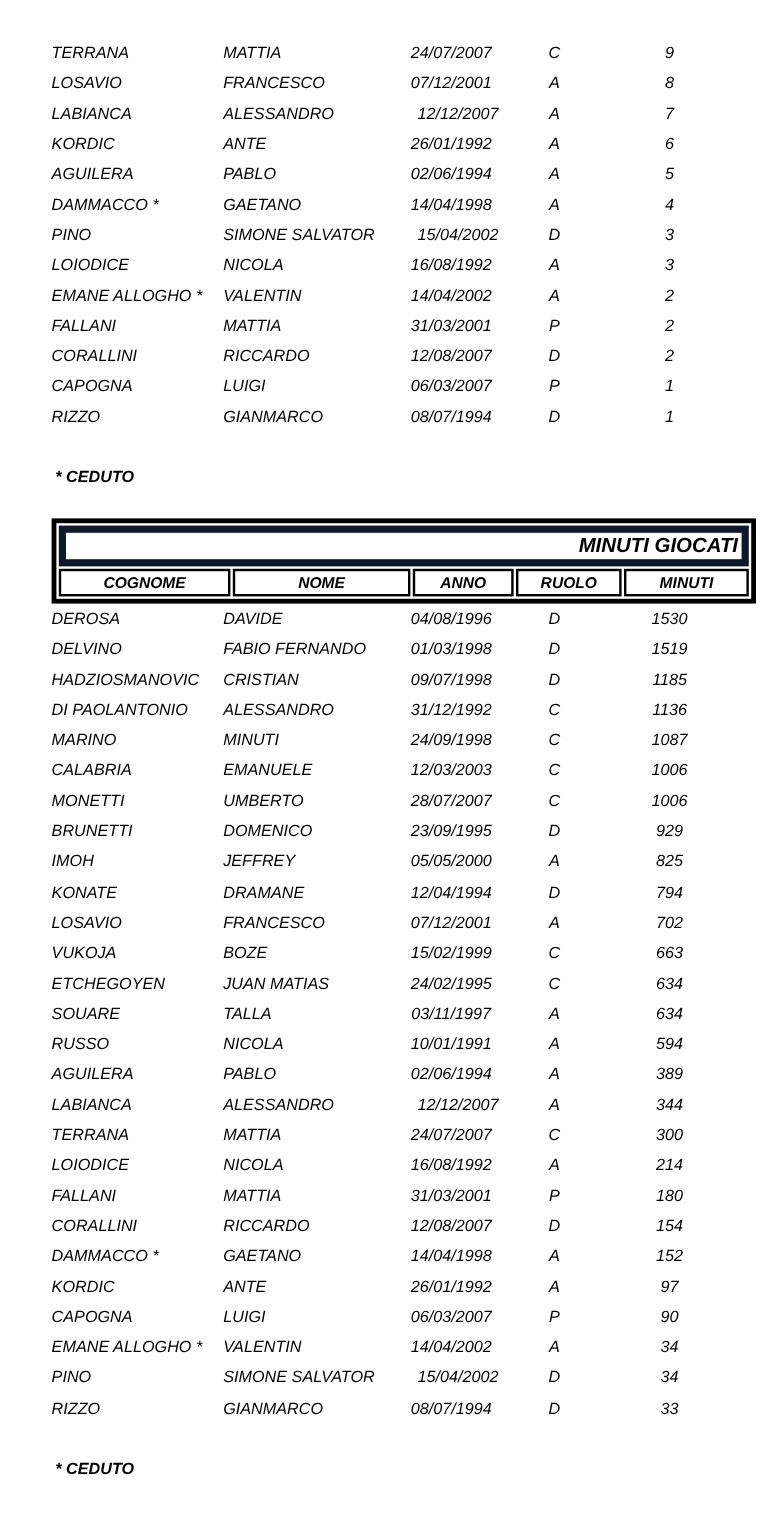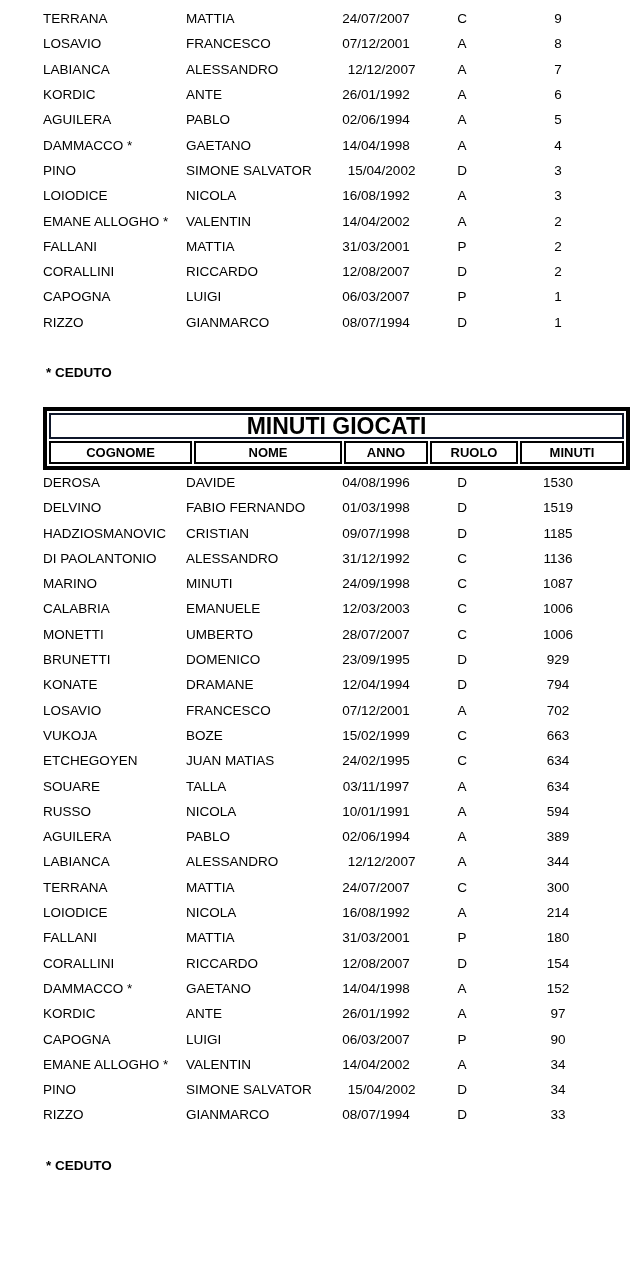--- a/index.html
+++ b/index.html
@@ -5,21 +5,21 @@
   * { box-sizing: border-box; }
   html, body { margin: 0; padding: 0; }
   body {
     width: 642px;
     height: 1280px;
     background: #ffffff;
     color: #000000;
     font-family: "Liberation Sans", "DejaVu Sans", sans-serif;
     overflow: hidden;
   }
-  .page { padding-top: 6px; width: 642px; }
+  .page { padding-top: 31px; width: 642px; font-style: italic; }
 
   
   table.data-table {
     border-collapse: collapse;
     table-layout: fixed;
     margin-left: 43px;
     width: 567px;
   }
   table.data-table td {
     height: 25.3px;
@@ -52,26 +52,26 @@
   table.boxed {
     margin-left: 43px;
     margin-top: 26px;
     width: 567px;
     table-layout: fixed;
     border: 4px solid #000000;
     border-collapse: separate;
     border-spacing: 2px;
   }
   table.boxed td.title-cell {
-    border: 2px solid #0f172a;
-    font-size: 23px;
+    border: 6px solid #0f172a;
+    font-size: 17px;
     font-weight: bold;
     line-height: 20px;
     padding: 1px 3px;
-    text-align: center;
+    text-align: right;
     white-space: pre;
   }
   table.boxed th {
     border: 2px solid #000000;
     font-size: 13px;
     font-weight: bold;
     line-height: 15px;
     text-align: center;
     padding: 2px 0;
     white-space: pre;
@@ -268,20 +268,27 @@
           <td class="c5">1006</td>
         </tr>
         <tr>
           <td class="c1">BRUNETTI</td>
           <td class="c2">DOMENICO</td>
           <td class="c3">23/09/1995</td>
           <td class="c4">D</td>
           <td class="c5">929</td>
         </tr>
         <tr>
+          <td class="c1">IMOH</td>
+          <td class="c2">JEFFREY</td>
+          <td class="c3">05/05/2000</td>
+          <td class="c4">A</td>
+          <td class="c5">825</td>
+        </tr>
+        <tr>
           <td class="c1">KONATE</td>
           <td class="c2">DRAMANE</td>
           <td class="c3">12/04/1994</td>
           <td class="c4">D</td>
           <td class="c5">794</td>
         </tr>
         <tr>
           <td class="c1">LOSAVIO</td>
           <td class="c2">FRANCESCO</td>
           <td class="c3">07/12/2001</td>

